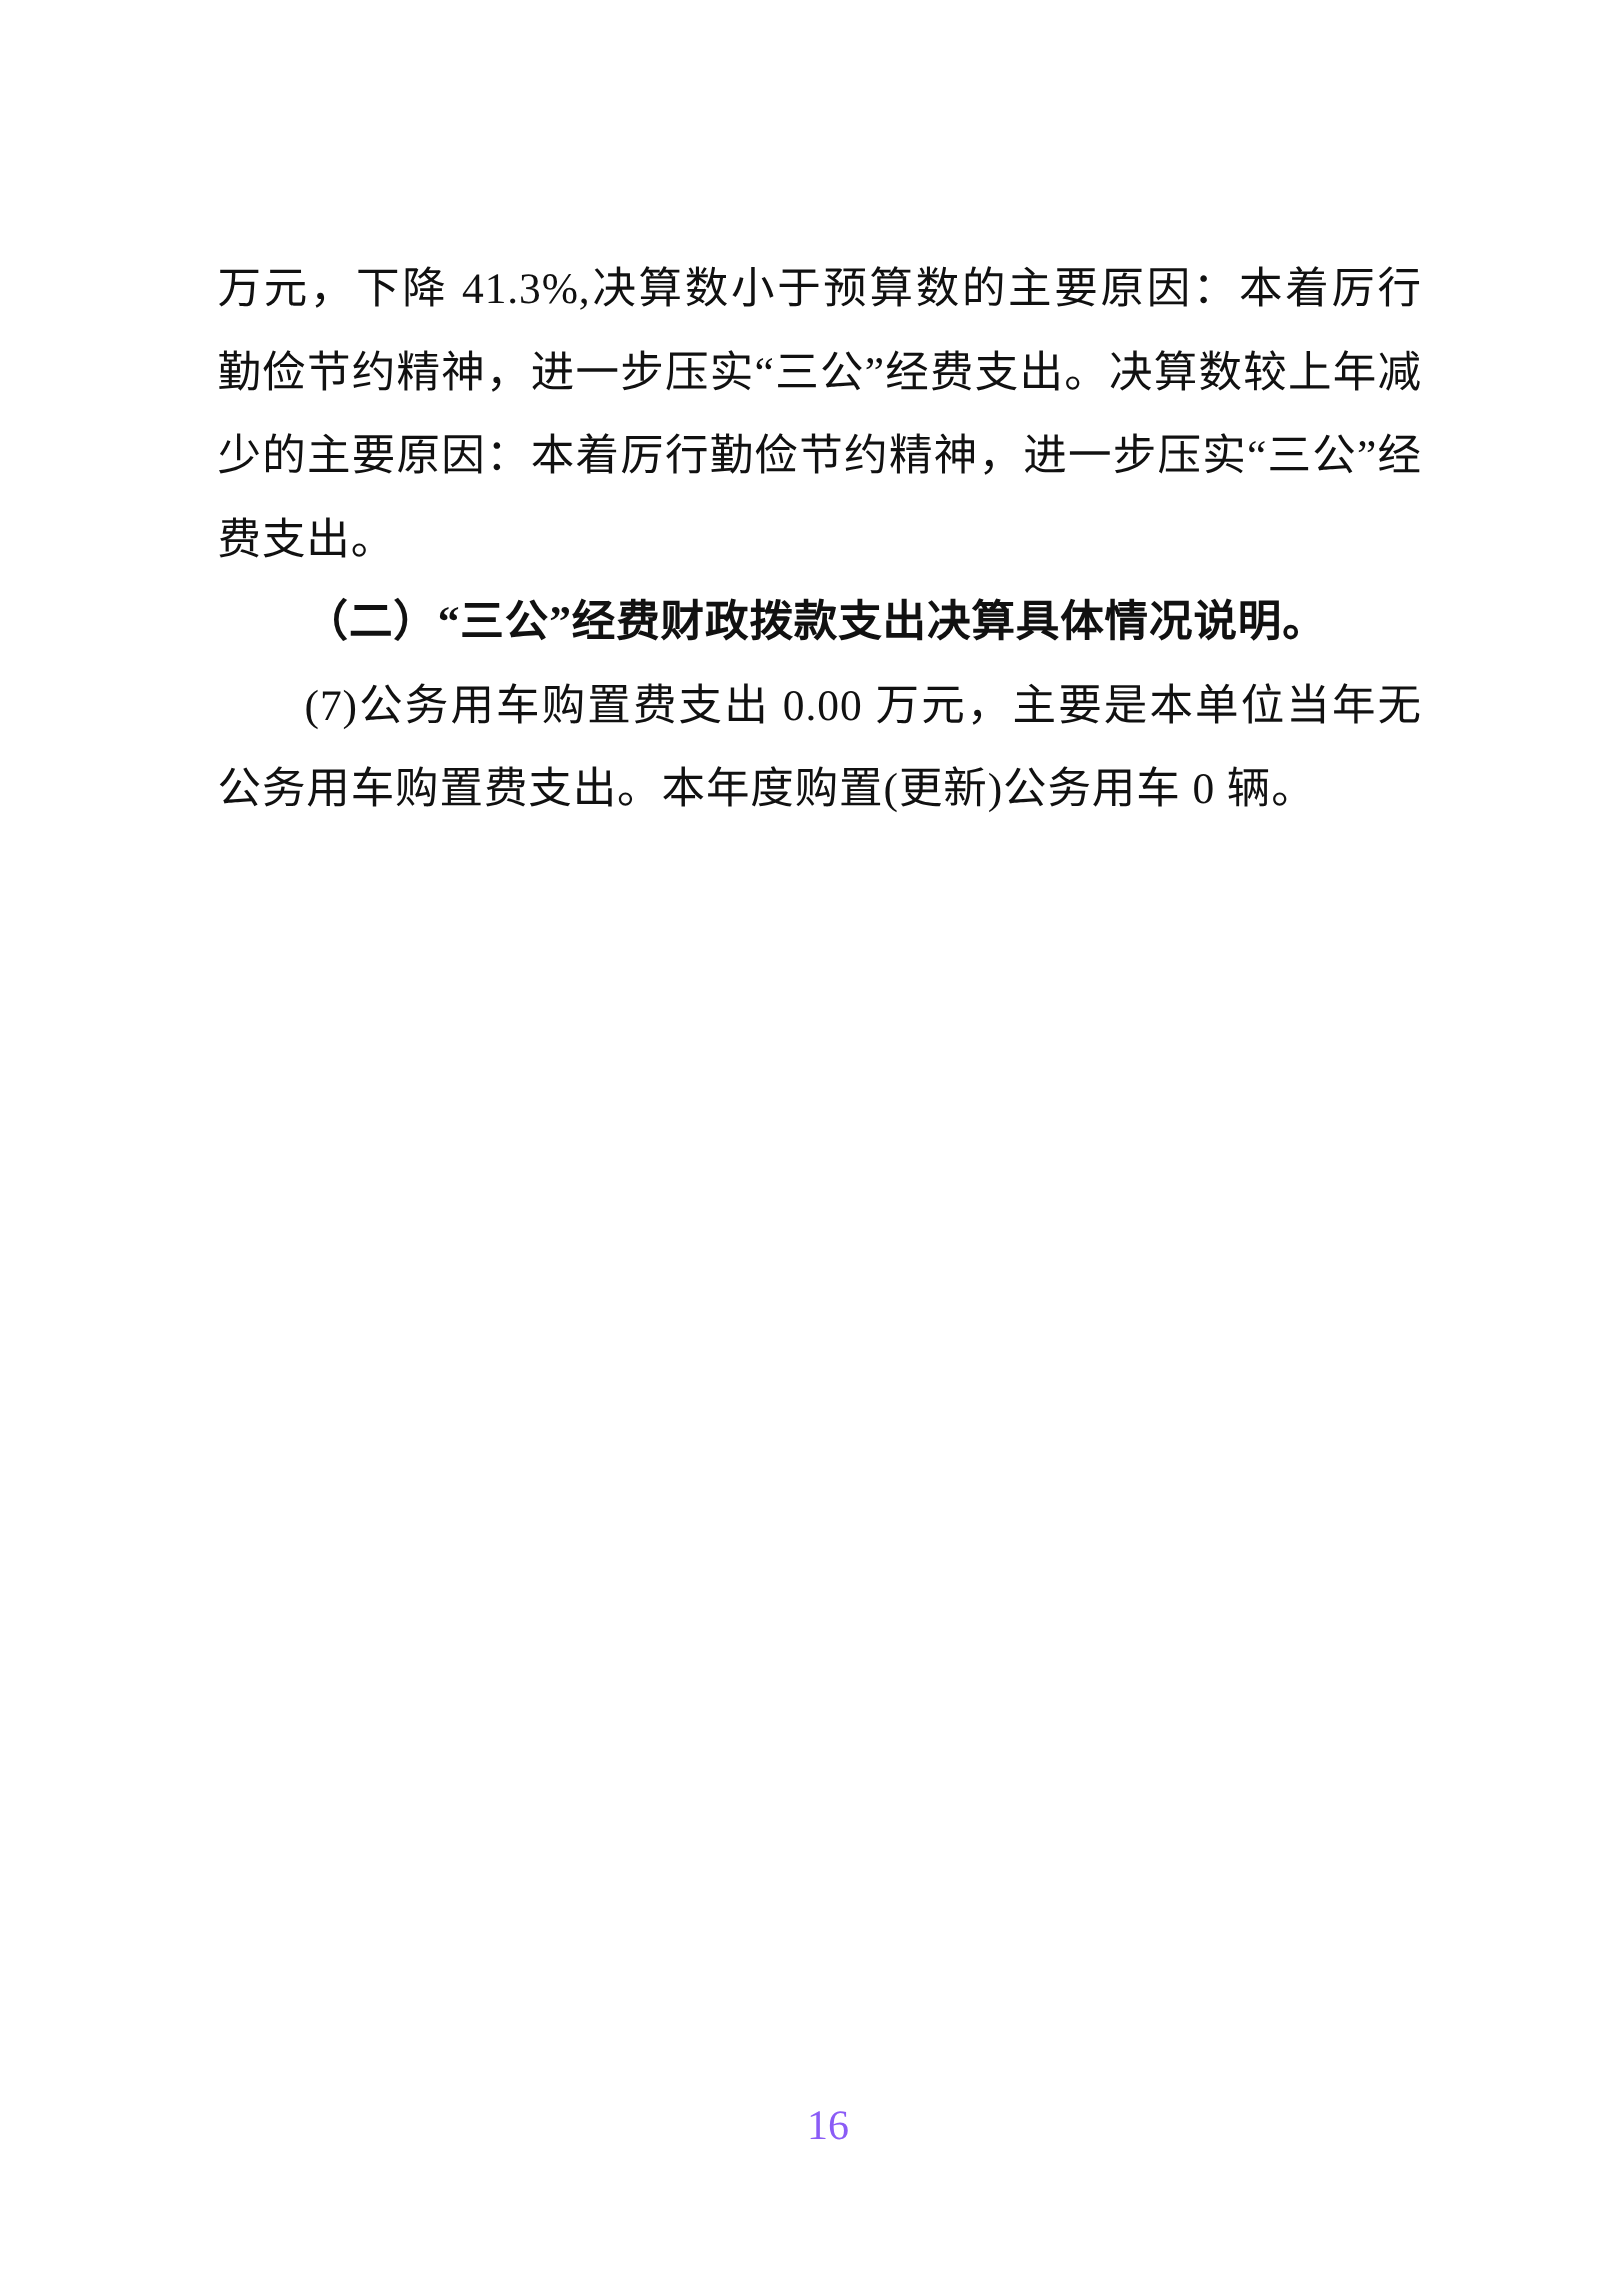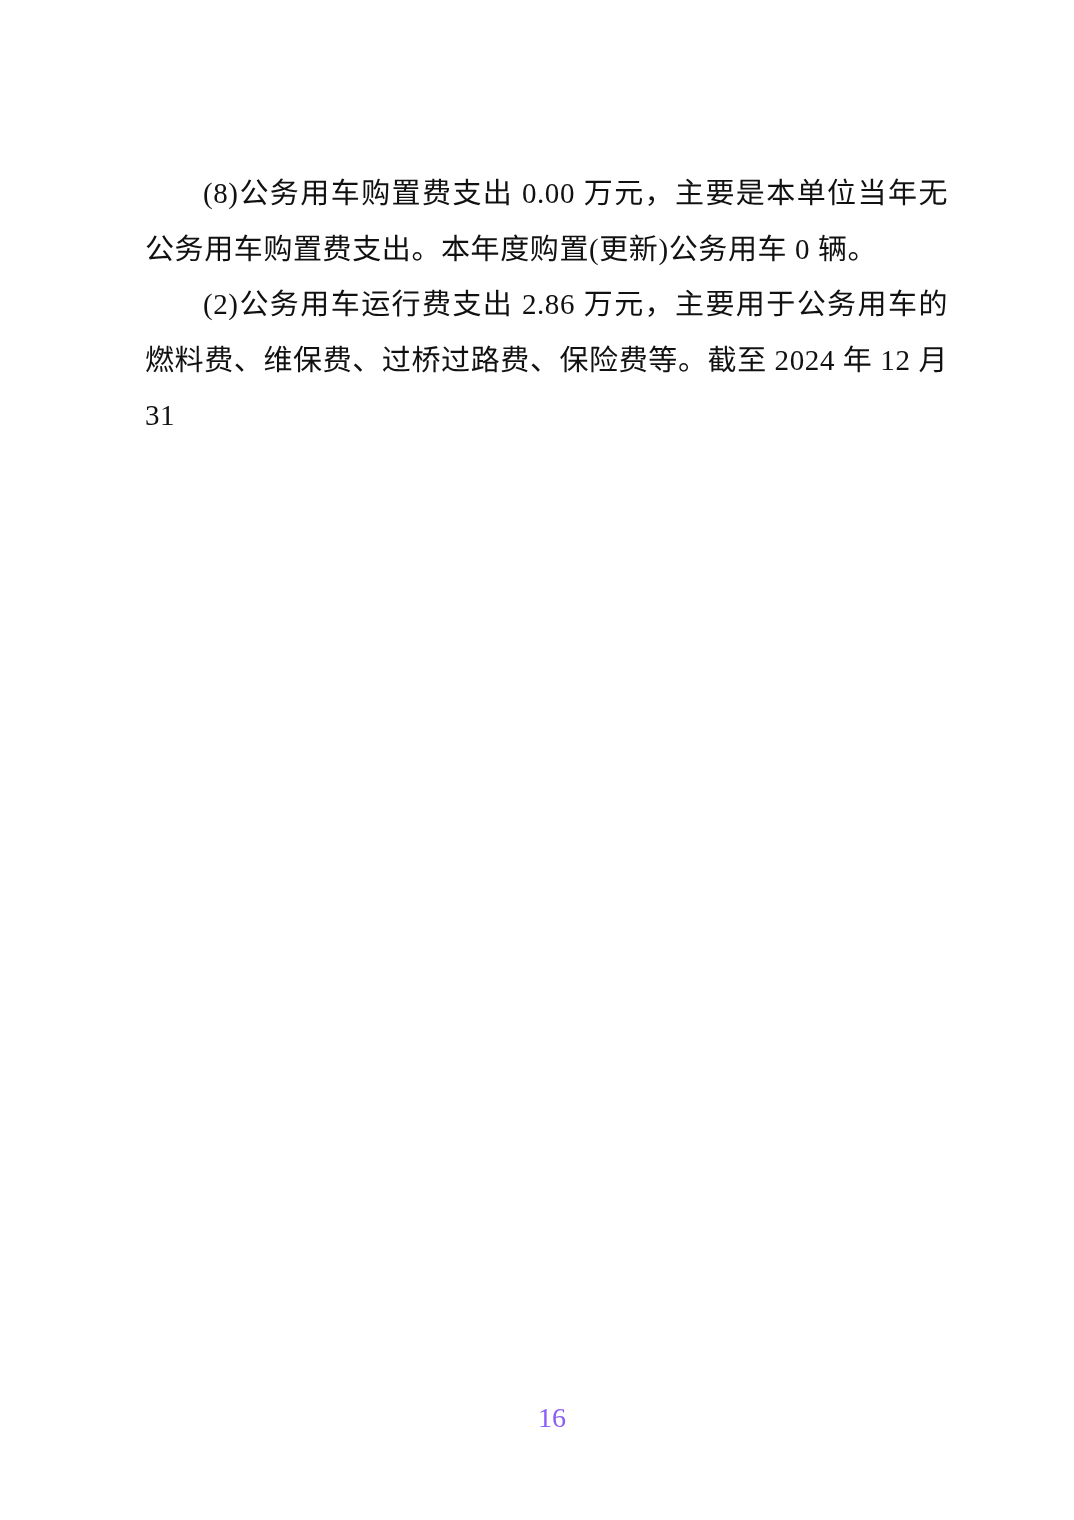--- a/index.html
+++ b/index.html
@@ -45,19 +45,20 @@
     font-size: 28px;
     line-height: 24px;
     color: #8b5cf6;
   }
 </style>
 </head>
 <body>
 
 <div class="page">
   <main class="content">
-    <p class="para indent">(8)公务用车购置费支出 0.00 万元，主要是本单位当年无公务用车购置费支出。本年度购置(更新)公务用车 0 辆。</p>
-    <p class="para indent">(2)公务用车运行费支出 2.86 万元，主要用于公务用车的燃料费、维保费、过桥过路费、保险费等。截至 2024 年 12 月 31</p>
+    <p class="para">万元，下降 41.3%,决算数小于预算数的主要原因：本着厉行勤俭节约精神，进一步压实“三公”经费支出。决算数较上年减少的主要原因：本着厉行勤俭节约精神，进一步压实“三公”经费支出。</p>
+    <p class="para indent heading">（二）“三公”经费财政拨款支出决算具体情况说明。</p>
+    <p class="para indent">(7)公务用车购置费支出 0.00 万元，主要是本单位当年无公务用车购置费支出。本年度购置(更新)公务用车 0 辆。</p>
   </main>
   <footer class="page-footer">
     <span>16</span>
   </footer>
 </div>
 
 </body></html>

